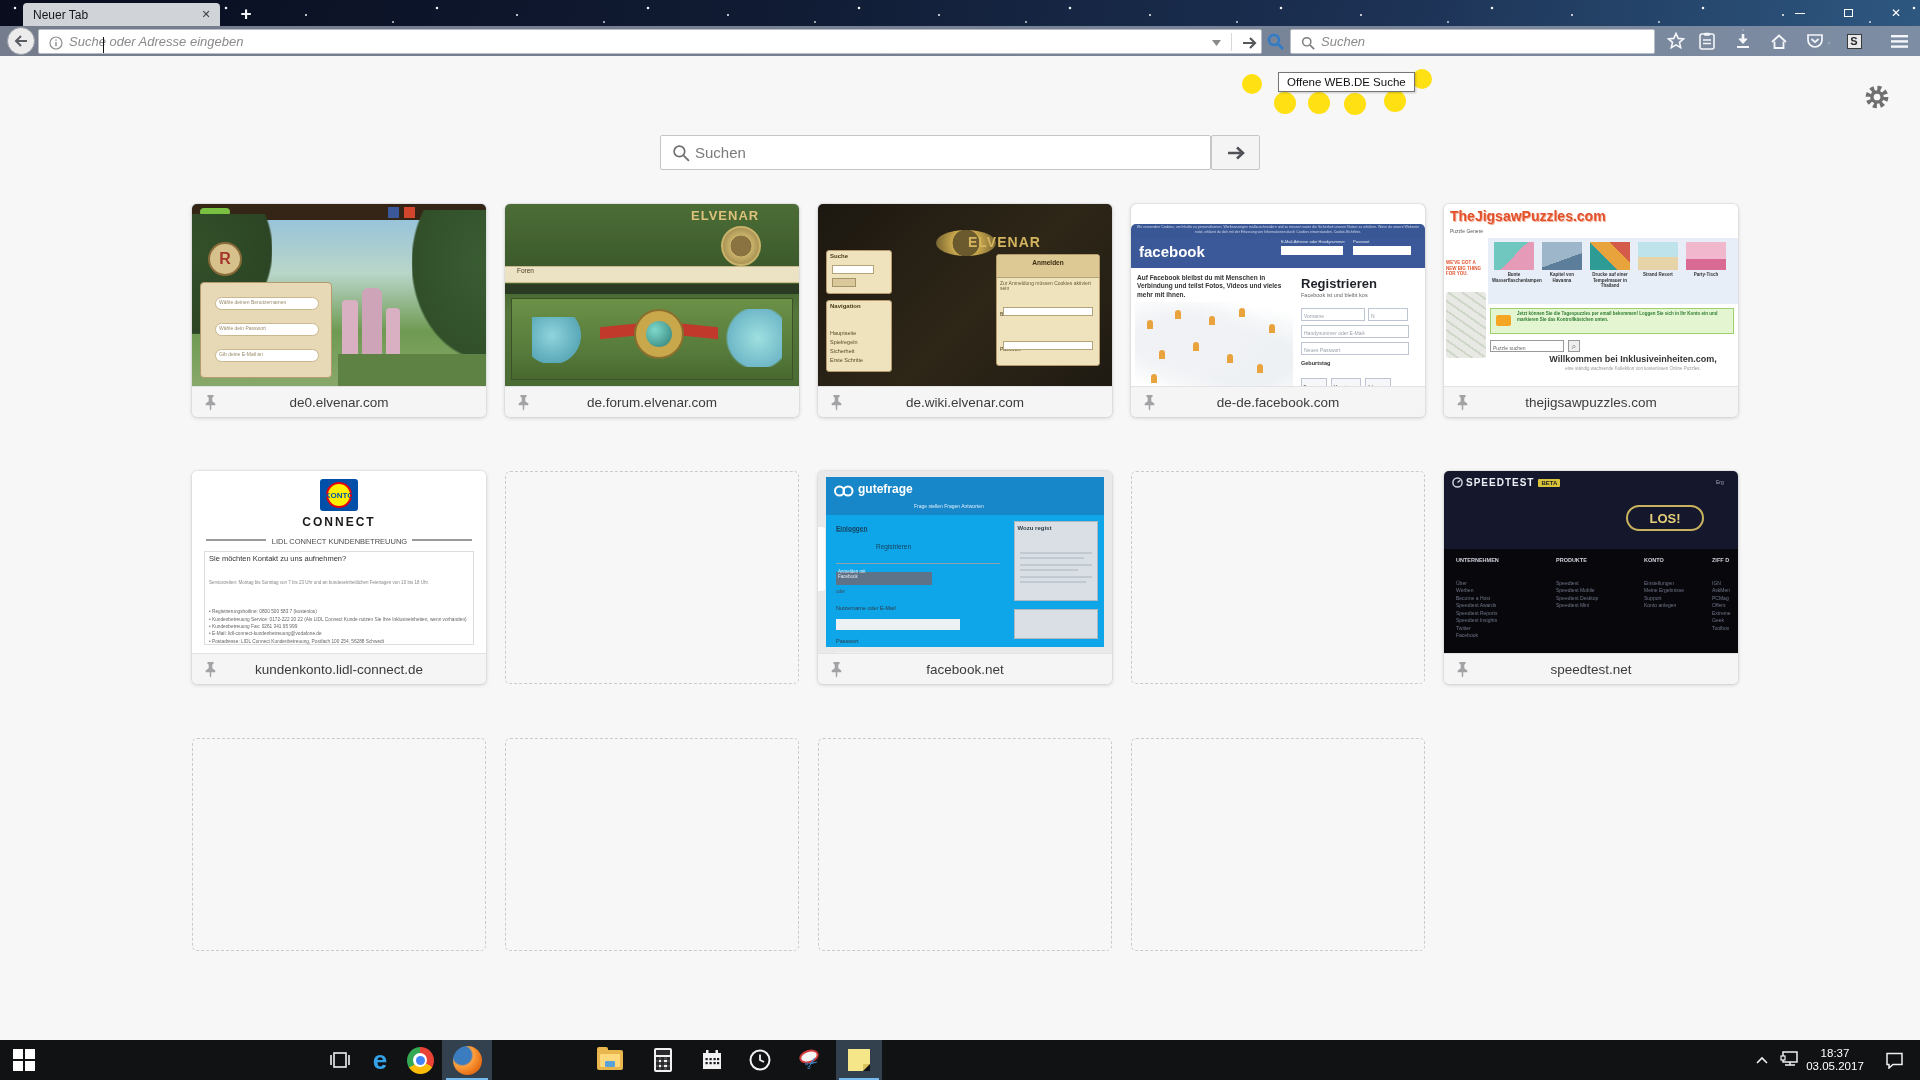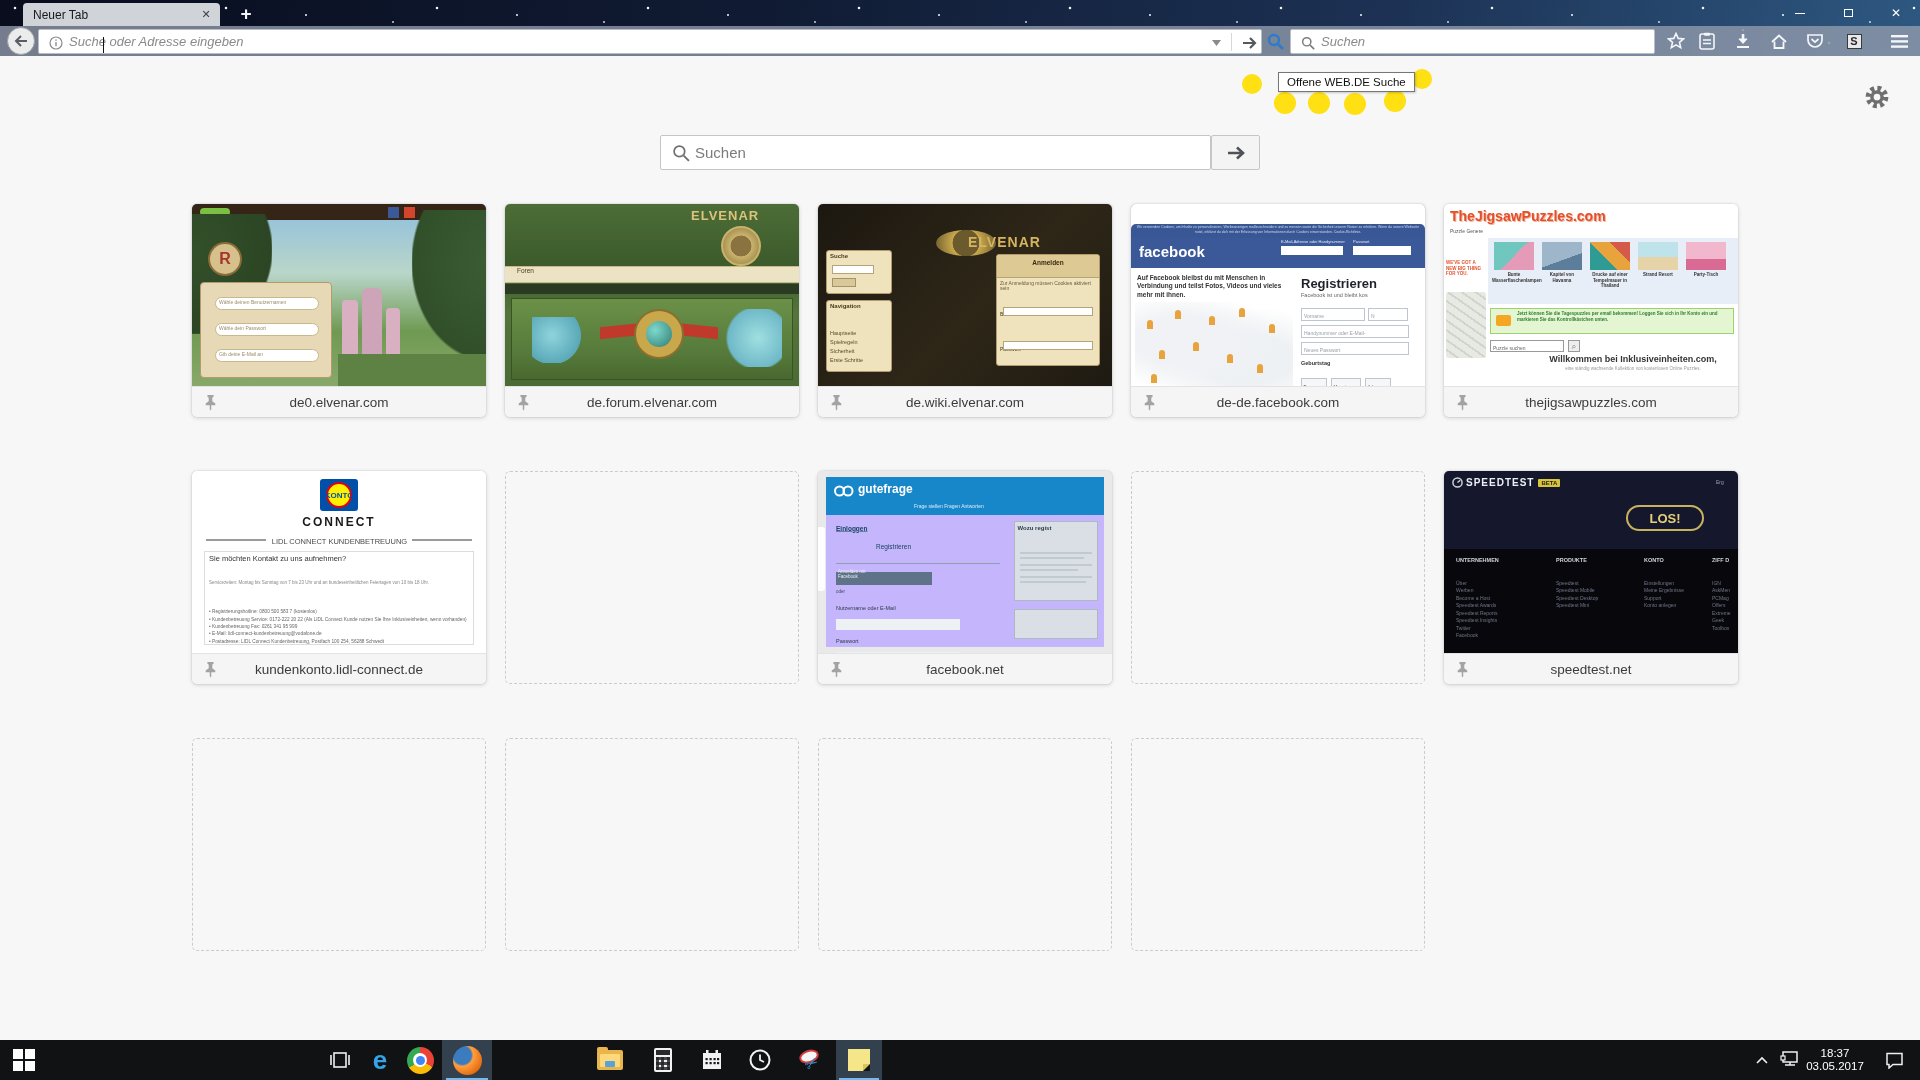--- a/index.html
+++ b/index.html
@@ -433,21 +433,21 @@
                 <path d="M2.2 0 h6.6 v1.6 L7.4 3 v3.6 L10.6 9 v2 H6.3 v4.2 L5.5 16.6 L4.7 15.2 V11 H0.4 V9 L3.6 6.6 V3 L2.2 1.6 Z" fill="#a3a3a5"></path>
               </svg></span>
           <span class="txt">kundenkonto.lidl-connect.de</span>
         </div>
       </div>
 
       <div class="tile-empty"></div>
 
       <div class="tile">
         <div class="thumb" style="background:#e9e9ea;">
-          <div class="abs" style="left:8px;top:6px;width:278px;height:170px;background:#c4b5fd;">
+          <div class="abs" style="left:8px;top:6px;width:278px;height:170px;background:#0ea5e9;">
             <div class="abs" style="left:0;top:0;width:278px;height:38px;background:#1787c9;">
               <svg width="20" height="12" viewBox="0 0 20 12" style="position:absolute;left:8px;top:8px;">
                   <circle cx="5.5" cy="6" r="4.5" fill="none" stroke="#fff" stroke-width="2"></circle>
                   <circle cx="14" cy="6" r="4.5" fill="none" stroke="#fff" stroke-width="2"></circle>
                 </svg>
               <div class="abs" style="left:32px;top:5px;color:#fff;font-weight:bold;font-size:12px;">gutefrage</div>
               <div class="t50" style="position:absolute;left:88px;top:26px;width:360px;font-size:10px;color:#dcecf7;">Frage stellen      Fragen      Antworten</div>
             </div>
             <div class="abs" style="left:10px;top:46px;width:170px;height:118px;">
               <span class="t50" style="display:inline-block;font-size:13px;font-weight:bold;color:#17435e;text-decoration:underline;">Einloggen</span>

